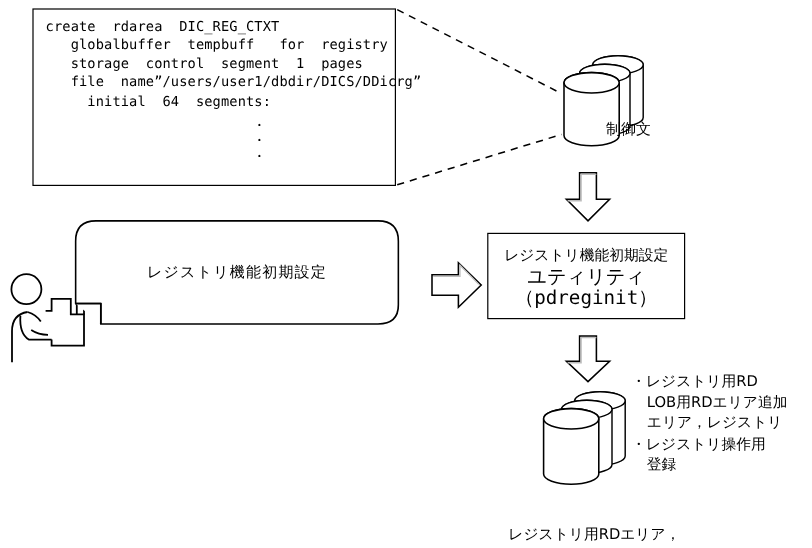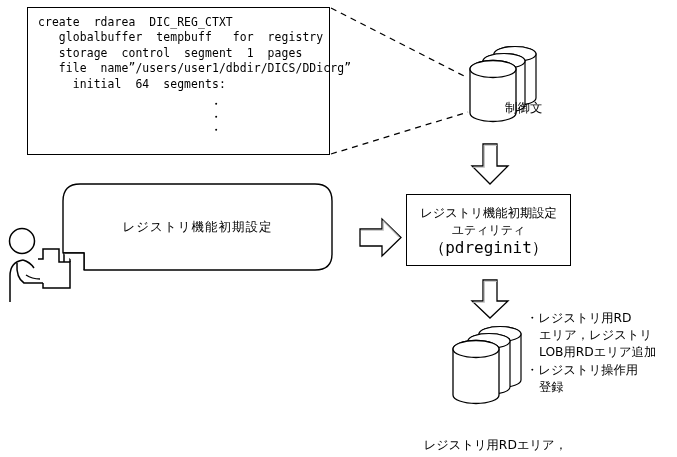--- a/index.html
+++ b/index.html
@@ -121,21 +121,21 @@
     align-items: center;
     justify-content: center;
   }
   #utility-box .l1 {
     font-family: "DejaVu Sans", sans-serif;
     font-size: 12.3px;
     line-height: 17px;
   }
   #utility-box .l2 {
     font-family: "DejaVu Sans", sans-serif;
-    font-size: 12px;
+    font-size: 16px;
     line-height: 17px;
   }
   #utility-box .l3 {
     font-family: "DejaVu Sans Mono", monospace;
     font-size: 16px;
     line-height: 17px;
   }
 
   
   #result-bullets {
@@ -257,20 +257,20 @@
     <svg width="105" height="92" viewBox="0 0 105 92">
       <path d="M36 16 a21 7.5 0 0 1 42 0 l0 46 a21 7.5 0 0 1 -42 0 z" fill="#fff" stroke="#000" stroke-width="1.2"></path>
       <ellipse cx="57" cy="16" rx="21" ry="7.5" fill="#fff" stroke="#000" stroke-width="1.2"></ellipse>
       <path d="M25 23 a21 7.5 0 0 1 42 0 l0 46 a21 7.5 0 0 1 -42 0 z" fill="#fff" stroke="#000" stroke-width="1.2"></path>
       <ellipse cx="46" cy="23" rx="21" ry="7.5" fill="#fff" stroke="#000" stroke-width="1.2"></ellipse>
       <path d="M10 31 a23 8.5 0 0 1 46 0 l0 46 a23 8.5 0 0 1 -46 0 z" fill="#fff" stroke="#000" stroke-width="1.3"></path>
       <ellipse cx="33" cy="31" rx="23" ry="8.5" fill="#fff" stroke="#000" stroke-width="1.3"></ellipse>
     </svg>
   </div>
 
-  <div id="result-bullets"><span class="bullet-line">・レジストリ用RD</span><span class="bullet-line indent">エリア，レジストリ</span><span class="bullet-line indent">LOB用RDエリア追加</span><span class="bullet-line">・レジストリ操作用</span><span class="bullet-line indent">登録</span></div>
+  <div id="result-bullets"><span class="bullet-line">・レジストリ用RD</span><span class="bullet-line indent">LOB用RDエリア追加</span><span class="bullet-line indent">エリア，レジストリ</span><span class="bullet-line">・レジストリ操作用</span><span class="bullet-line indent">登録</span></div>
 
   <div id="rd-caption">
     <span class="cap1">レジストリ用RDエリア，</span><br>
 
   </div>
 
 </div>
 
 </body></html>

